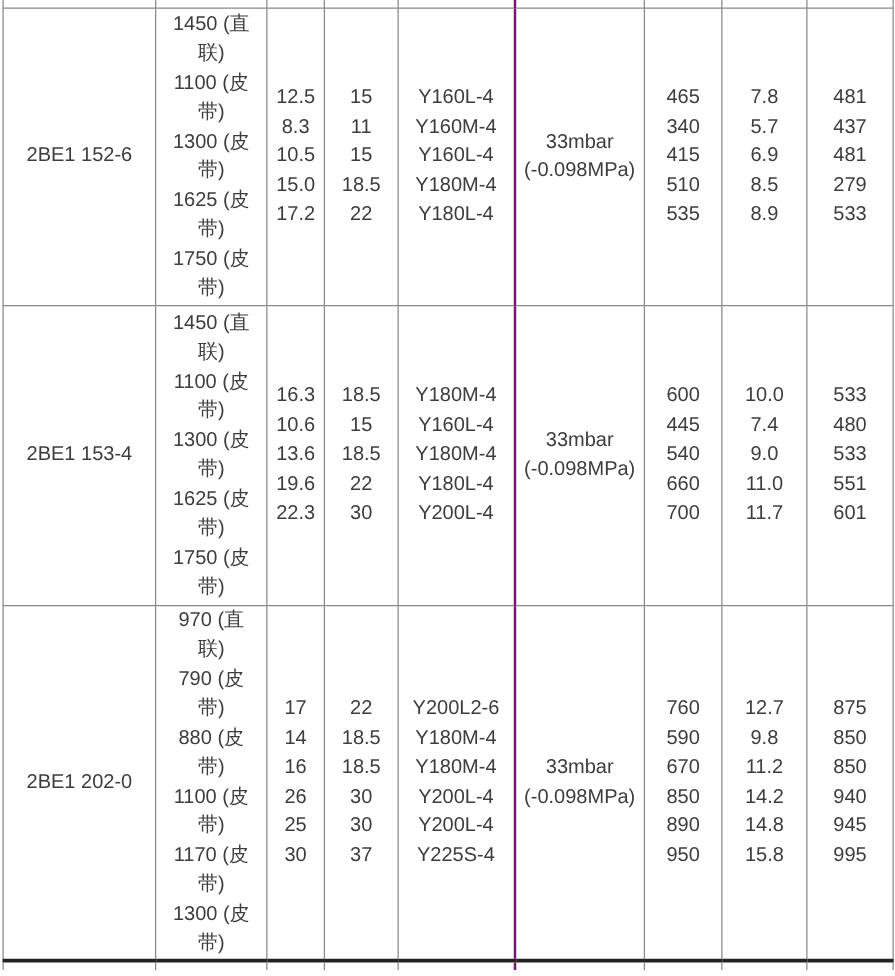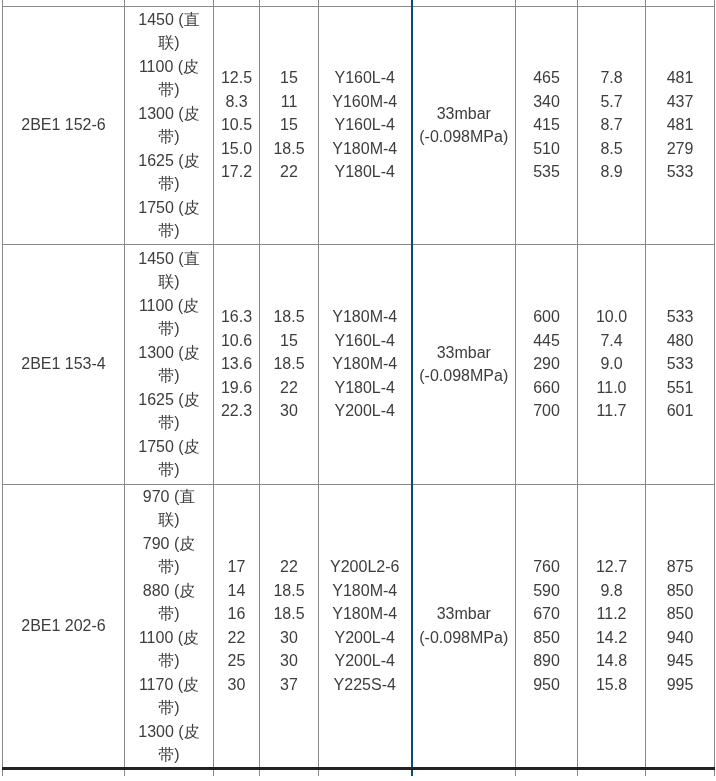--- a/index.html
+++ b/index.html
@@ -29,21 +29,21 @@
     vertical-align: middle;
     color: #3d3d3d;
     font-size: 16px;
     line-height: 23.5px;
     white-space: pre-line;
     overflow: hidden;
     margin-top: 27px;
   }
   
   table.spec td.thick-right {
-    border-right: 2px solid #0c4a6e;
+    border-right: 2px solid #701a75;
   }
   
   tr.sliver-bottom td {
     border-top: 3px solid #222222;
     border-bottom: none;
   }
   tr.sliver-top td {
     border-top: none;
   }
   tr.sliver-top { height: 6px; }
@@ -111,21 +111,21 @@
 Y180L-4</td>
       <td>33mbar
 (-0.098MPa)</td>
       <td>465
 340
 415
 510
 535</td>
       <td>7.8
 5.7
-8.7
+6.9
 8.5
 8.9</td>
       <td>481
 437
 481
 279
 533</td>
     </tr>
 
     <tr class="row-2">
@@ -152,53 +152,53 @@
 30</td>
       <td class="thick-right">Y180M-4
 Y160L-4
 Y180M-4
 Y180L-4
 Y200L-4</td>
       <td>33mbar
 (-0.098MPa)</td>
       <td>600
 445
-290
+540
 660
 700</td>
       <td>10.0
 7.4
 9.0
 11.0
 11.7</td>
       <td>533
 480
 533
 551
 601</td>
     </tr>
 
     <tr class="row-3">
-      <td>2BE1 202-6</td>
+      <td>2BE1 202-0</td>
       <td>970 (直
 联)
 790 (皮
 带)
 880 (皮
 带)
 1100 (皮
 带)
 1170 (皮
 带)
 1300 (皮
 带)</td>
       <td>17
 14
 16
-22
+26
 25
 30</td>
       <td>22
 18.5
 18.5
 30
 30
 37</td>
       <td class="thick-right">Y200L2-6
 Y180M-4

